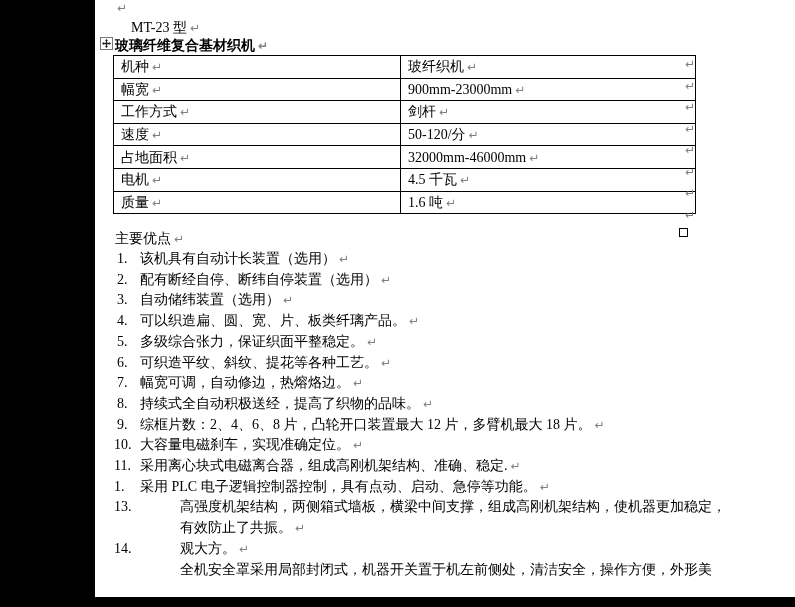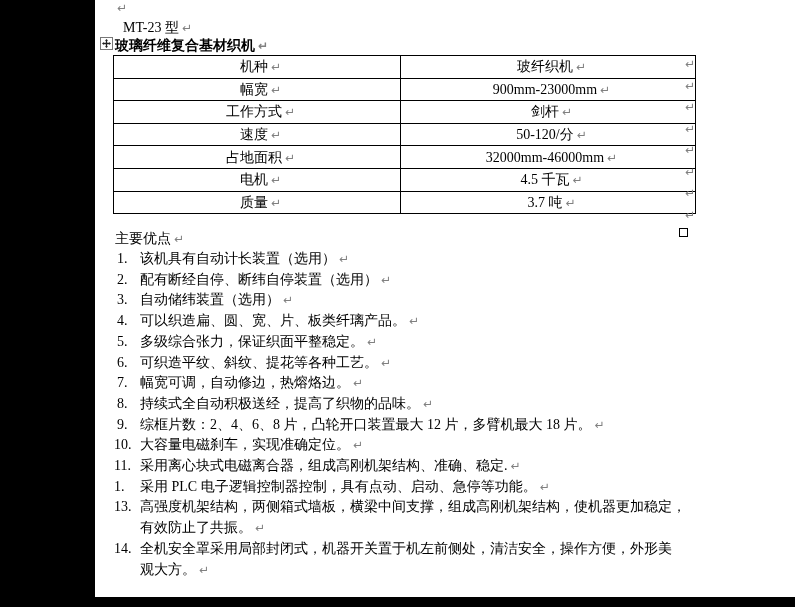--- a/index.html
+++ b/index.html
@@ -19,36 +19,35 @@
   }
   .mark{
     color:#808080;
     font-family:"DejaVu Sans",sans-serif;
     font-size:12px;
     margin-left:3px;
     vertical-align:baseline;
   }
   .abs{position:absolute;white-space:nowrap;}
   .top-pilcrow{left:19px;top:1px;}
-  .title1{left:28px;top:18px;height:19px;line-height:19px;}
+  .title1{left:36px;top:18px;height:19px;line-height:19px;}
   .title2{left:20px;top:36px;height:19px;line-height:19px;font-weight:bold;}
   .move-handle{
     position:absolute;left:5px;top:37px;
     width:11px;height:11px;
     border:1px solid #777777;
     background:#ffffff;
     display:flex;align-items:center;justify-content:center;
   }
   .move-handle svg{display:block;}
   .table-wrap{position:absolute;left:18px;top:55px;width:600px;}
   table.spec{
     border-collapse:collapse;
     width:566px;
     table-layout:fixed;
-    text-align:center;
   }
   table.spec td{
     border:1px solid #000000;
     height:20.6px;
     padding:1px 0 0 7px;
     vertical-align:middle;
     white-space:nowrap;
     overflow:hidden;
   }
   td.c1{width:279px;}
@@ -68,21 +67,21 @@
     position:relative;
     padding-left:45px;
     line-height:20.7px;
     white-space:nowrap;
   }
   .li .num{
     position:absolute;left:22px;top:0;
     line-height:20.7px;
   }
   .li.dd .num{left:19px;}
-  .li .wline{line-height:20.7px;}
+  .li .wline{line-height:20.7px;margin-left:40px;}
 </style>
 </head>
 <body>
 
 <div class="page">
 
   <span class="abs top-pilcrow mark">↵</span>
 
   <div class="abs title1">
     <span>MT-23 型</span><span class="mark">↵</span>
@@ -120,21 +119,21 @@
       <tr>
         <td class="c1"><span>占地面积</span><span class="mark">↵</span></td>
         <td class="c2"><span>32000mm-46000mm</span><span class="mark">↵</span></td>
       </tr>
       <tr>
         <td class="c1"><span>电机</span><span class="mark">↵</span></td>
         <td class="c2"><span>4.5 千瓦</span><span class="mark">↵</span></td>
       </tr>
       <tr>
         <td class="c1"><span>质量</span><span class="mark">↵</span></td>
-        <td class="c2"><span>3.7 吨</span><span class="mark">↵</span></td>
+        <td class="c2"><span>1.6 吨</span><span class="mark">↵</span></td>
       </tr>
     </tbody>
       </table>
     <span class="rowmark mark" style="top:2px">↵</span>
     <span class="rowmark mark" style="top:24px">↵</span>
     <span class="rowmark mark" style="top:45px">↵</span>
     <span class="rowmark mark" style="top:67px">↵</span>
     <span class="rowmark mark" style="top:88px">↵</span>
     <span class="rowmark mark" style="top:110px">↵</span>
     <span class="rowmark mark" style="top:131px">↵</span>
@@ -160,18 +159,18 @@
     <div class="li dd"><span class="num">10.</span><span>大容量电磁刹车，实现准确定位。</span><span class="mark">↵</span></div>
     <div class="li dd"><span class="num">11.</span><span>采用离心块式电磁离合器，组成高刚机架结构、准确、稳定.</span><span class="mark">↵</span></div>
     <div class="li dd"><span class="num">1.</span><span>采用 PLC 电子逻辑控制器控制，具有点动、启动、急停等功能。</span><span class="mark">↵</span></div>
     <div class="li dd">
       <span class="num">13.</span>
       <div class="wline">高强度机架结构，两侧箱式墙板，横梁中间支撑，组成高刚机架结构，使机器更加稳定，</div>
       <div class="wline"><span>有效防止了共振。</span><span class="mark">↵</span></div>
     </div>
     <div class="li dd">
       <span class="num">14.</span>
+      <div class="wline"><span>观大方。</span><span class="mark">↵</span></div>
       <div class="wline">全机安全罩采用局部封闭式，机器开关置于机左前侧处，清洁安全，操作方便，外形美</div>
-      <div class="wline"><span>观大方。</span><span class="mark">↵</span></div>
     </div>
   </div>
 
 </div>
 
 </body></html>

